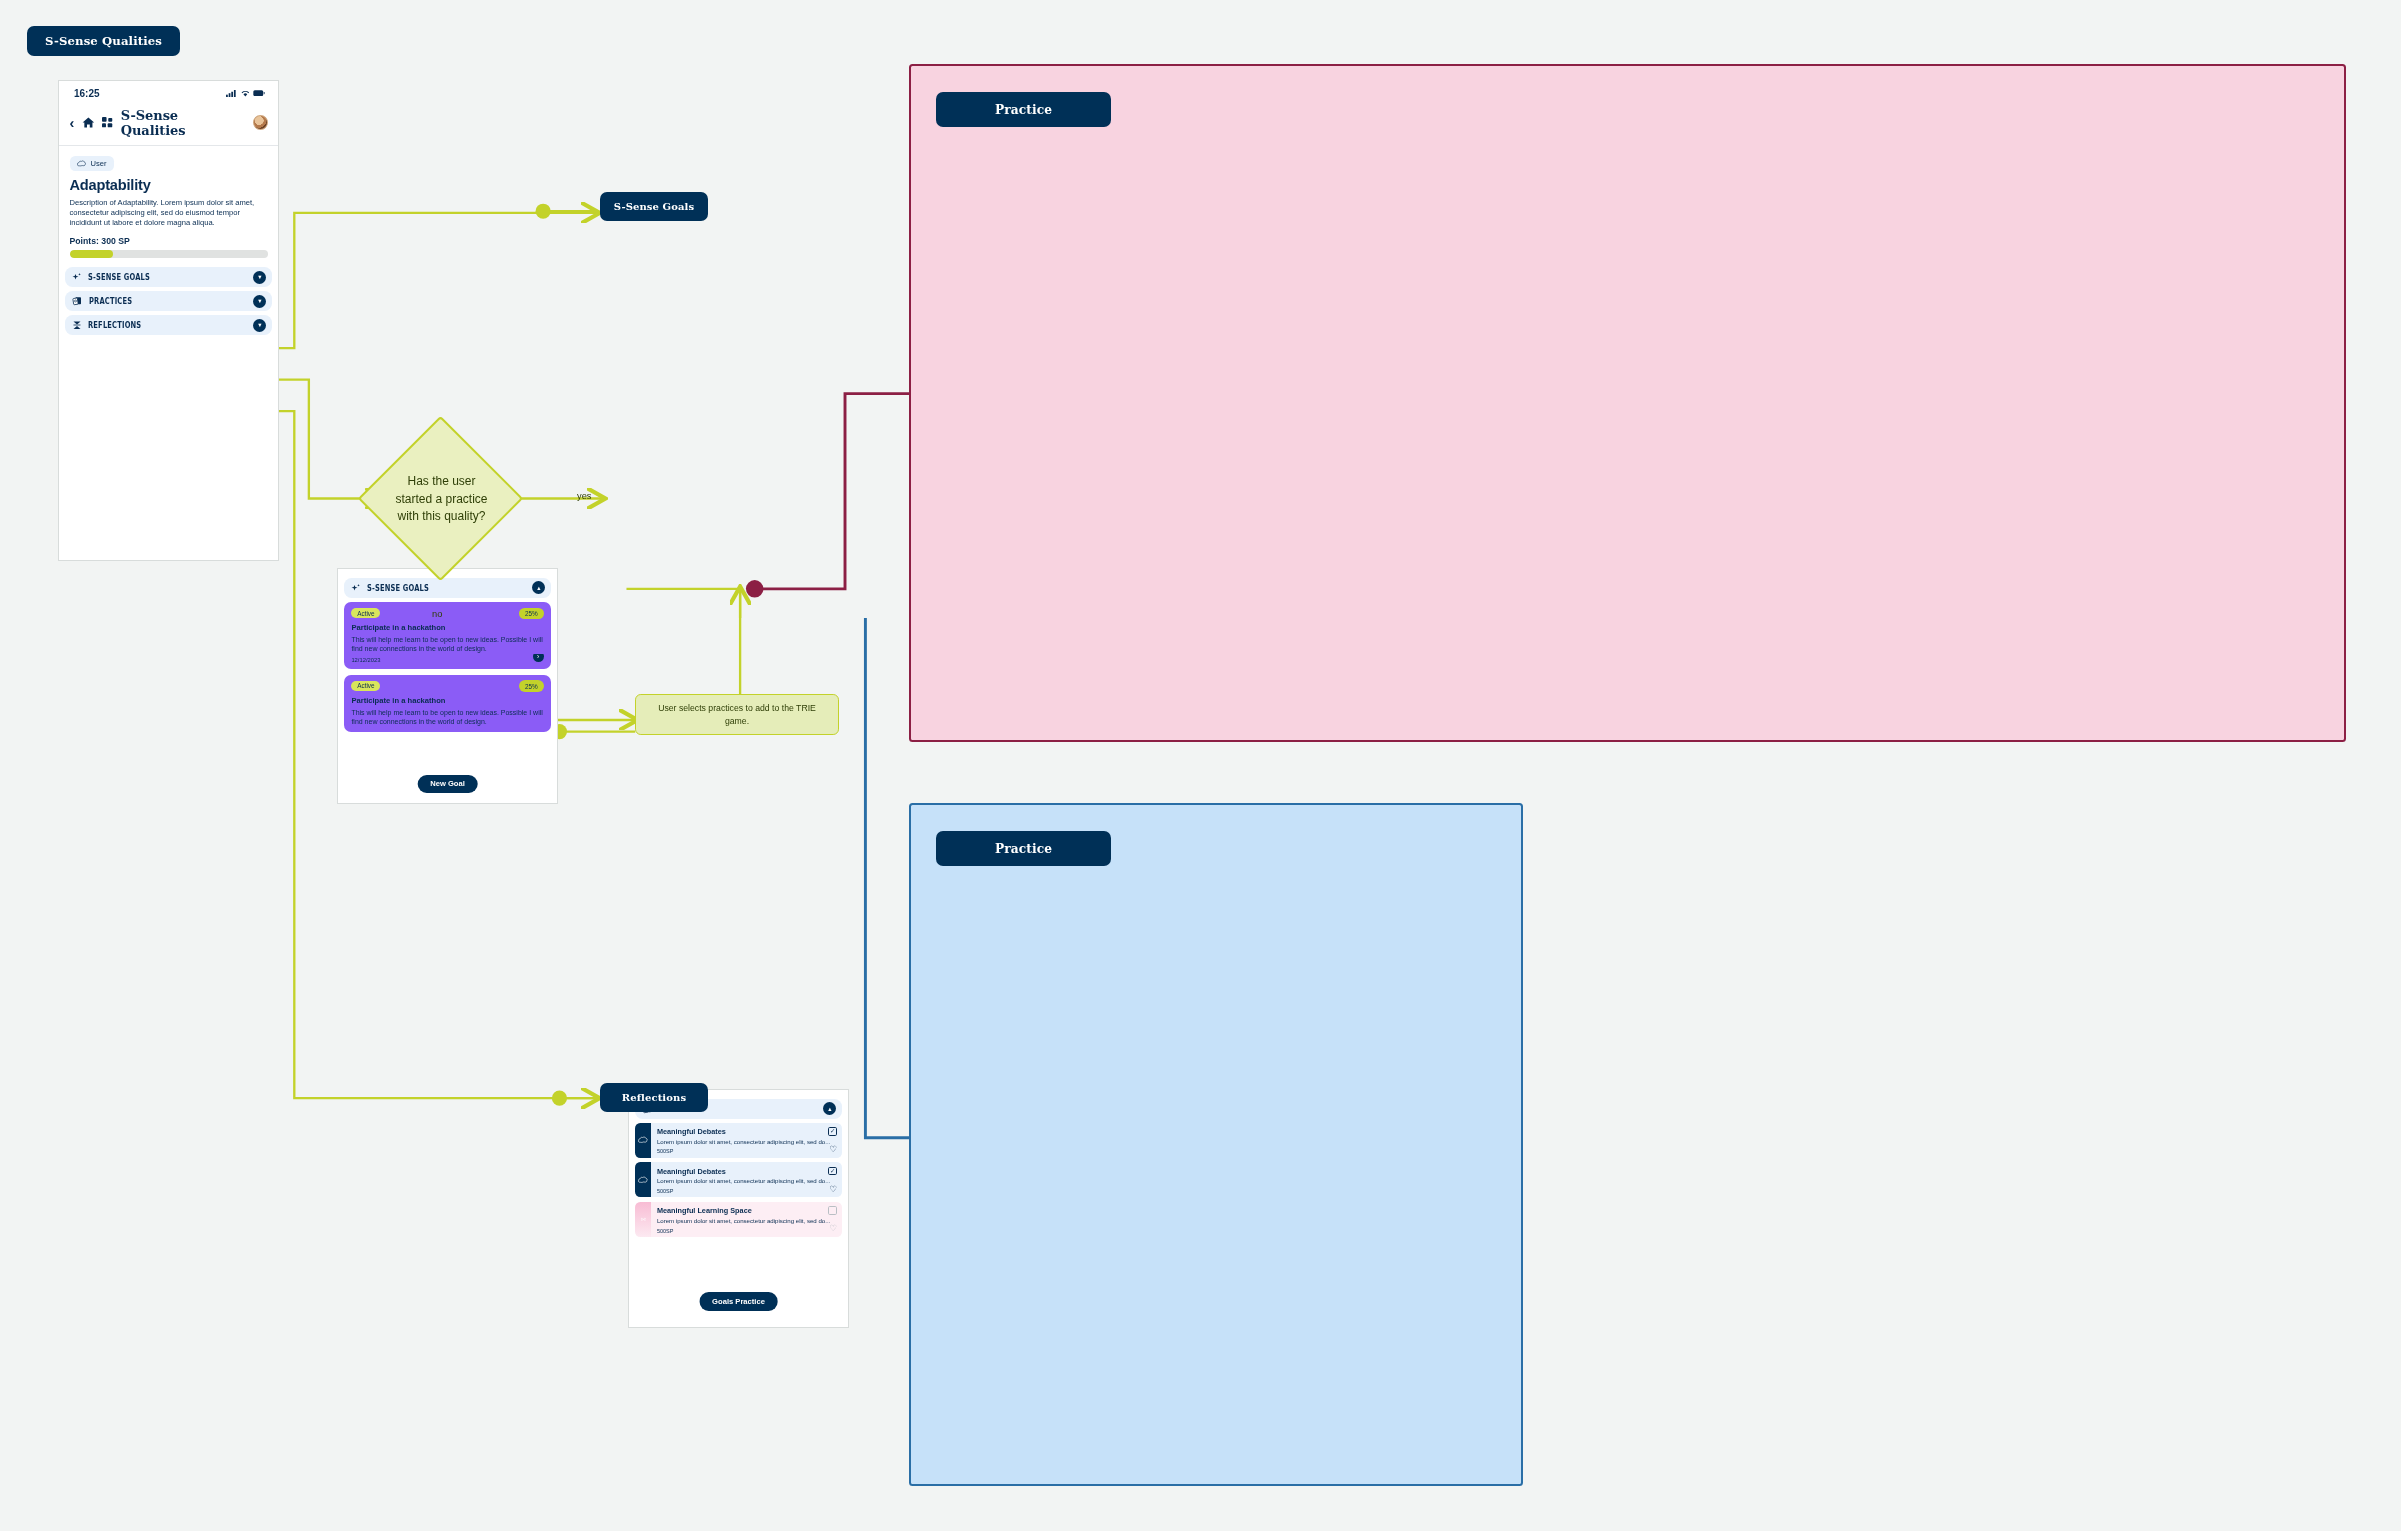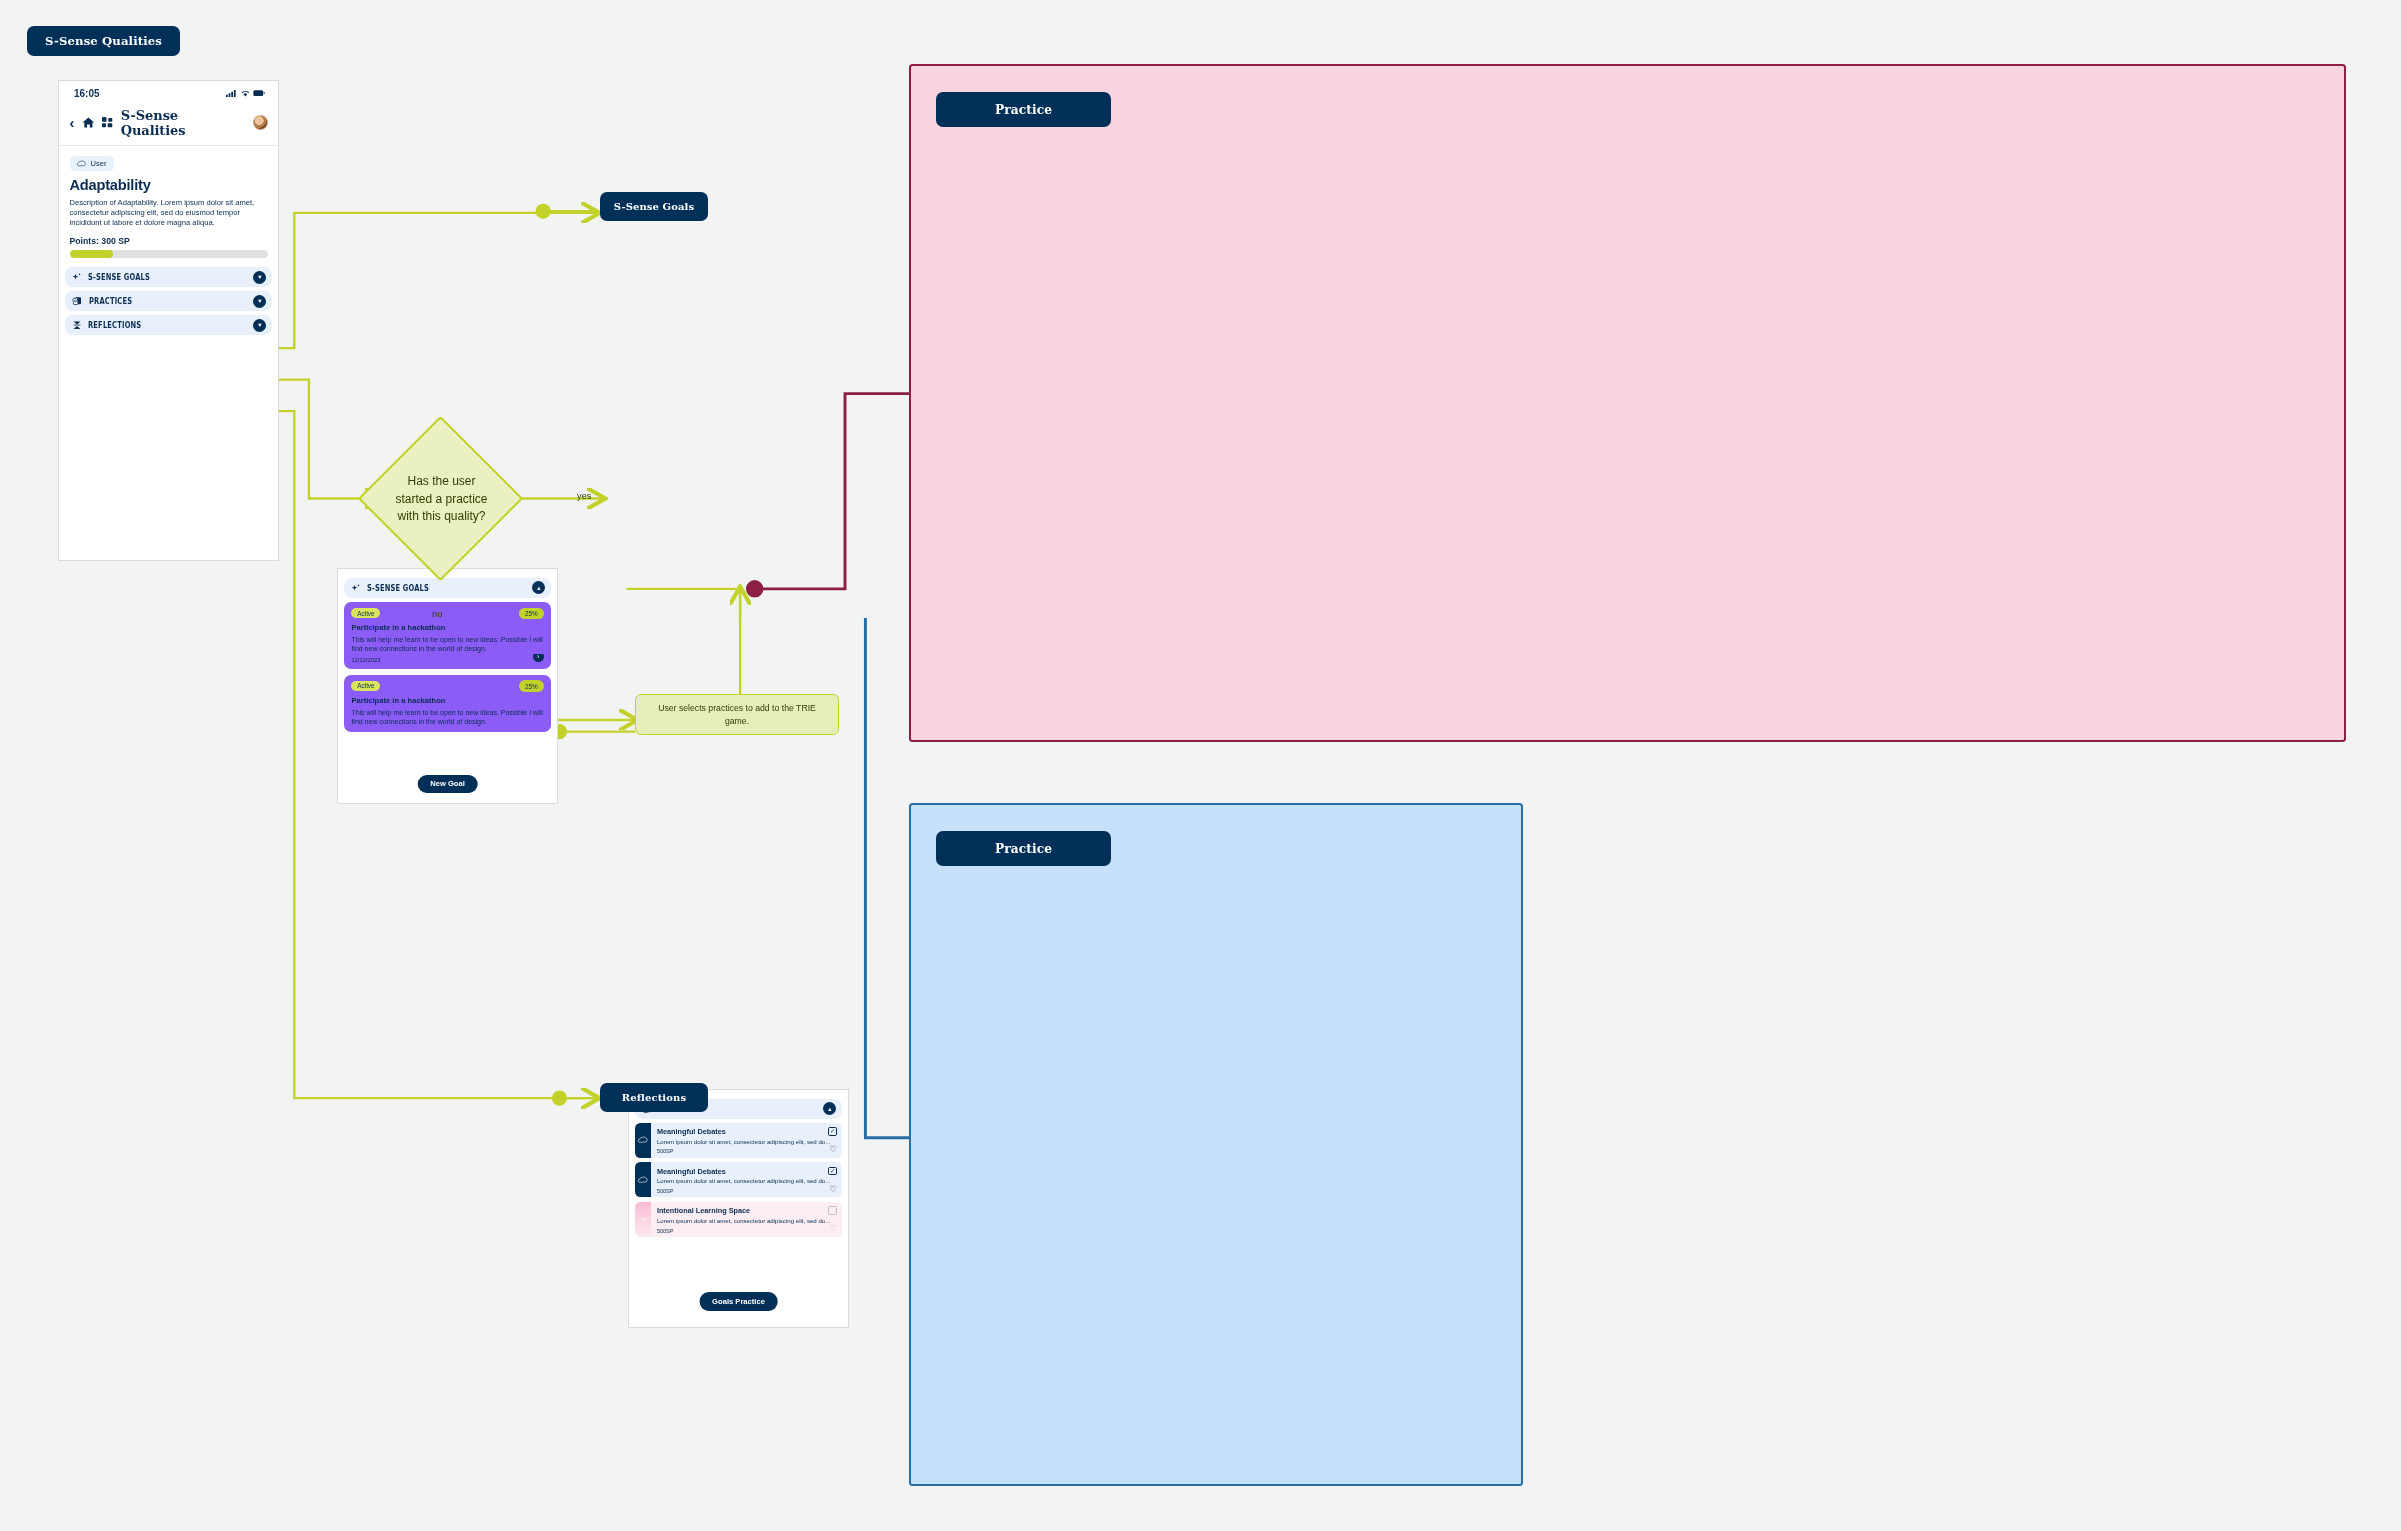--- a/index.html
+++ b/index.html
@@ -223,21 +223,21 @@
     <circle cx="2250" cy="2300" r="14"></circle>
   </g>
 </svg>
 
 <div class="abs chip-dark" style="left:27px;top:26px;width:153px;height:30px;font-size:11.7px;">
   <span>S-Sense Qualities</span>
 </div>
 
 <div class="abs phone" style="left:58px;top:80px;width:221px;height:481px;">
   <div class="statusbar">
-    <span>16:05</span>
+    <span>16:25</span>
     <span class="sb-icons">
       <svg width="10" height="7" viewBox="0 0 17 12">
           <rect x="0" y="8" width="3" height="4" fill="#0a2d52"></rect>
           <rect x="4.5" y="5.5" width="3" height="6.5" fill="#0a2d52"></rect>
           <rect x="9" y="3" width="3" height="9" fill="#0a2d52"></rect>
           <rect x="13.5" y="0" width="3" height="12" fill="#0a2d52"></rect>
         </svg>
       <svg width="8.7" height="7" viewBox="0 0 15 12">
           <path d="M7.5 11 L4.2 7.4a4.6 4.6 0 0 1 6.6 0Z" fill="#0a2d52"></path>
           <path d="M1.6 4.8a8.6 8.6 0 0 1 11.8 0" stroke="#0a2d52" stroke-width="1.8" fill="none"></path>
@@ -385,21 +385,21 @@
     </div>
   </div>
 
   <div class="pr-item">
     <div class="pr-strip" style="background:linear-gradient(#f8bcd4,#fce9f1);">
       <svg width="8.7" height="8.7" viewBox="0 0 20 20">
           <path d="M10 10 C5 5 4 9 7 10 C4 11 5 15 10 10 C15 15 16 11 13 10 C16 9 15 5 10 10Z" fill="none" stroke="#fff" stroke-width="1.3"></path>
         </svg>
     </div>
     <div class="pr-body re-bg">
-      <div class="pr-name">Intentional Learning Space</div>
+      <div class="pr-name">Meaningful Learning Space</div>
       <div class="pr-desc">Lorem ipsum dolor sit amet, consectetur adipiscing elit, sed do...</div>
       <div class="pr-sp">500SP</div>
       <div class="pr-check" style="border-color:#b9bfc4;"></div>
       <div class="pr-heart" style="color:#b9bfc4;">♡</div>
     </div>
   </div>
 
   <div class="fade-mask" style="height:52px;"></div>
   <div class="abs fbtn" style="left:50%;transform:translateX(-50%);bottom:16.3px;">Goals Practice</div>
 </div>

